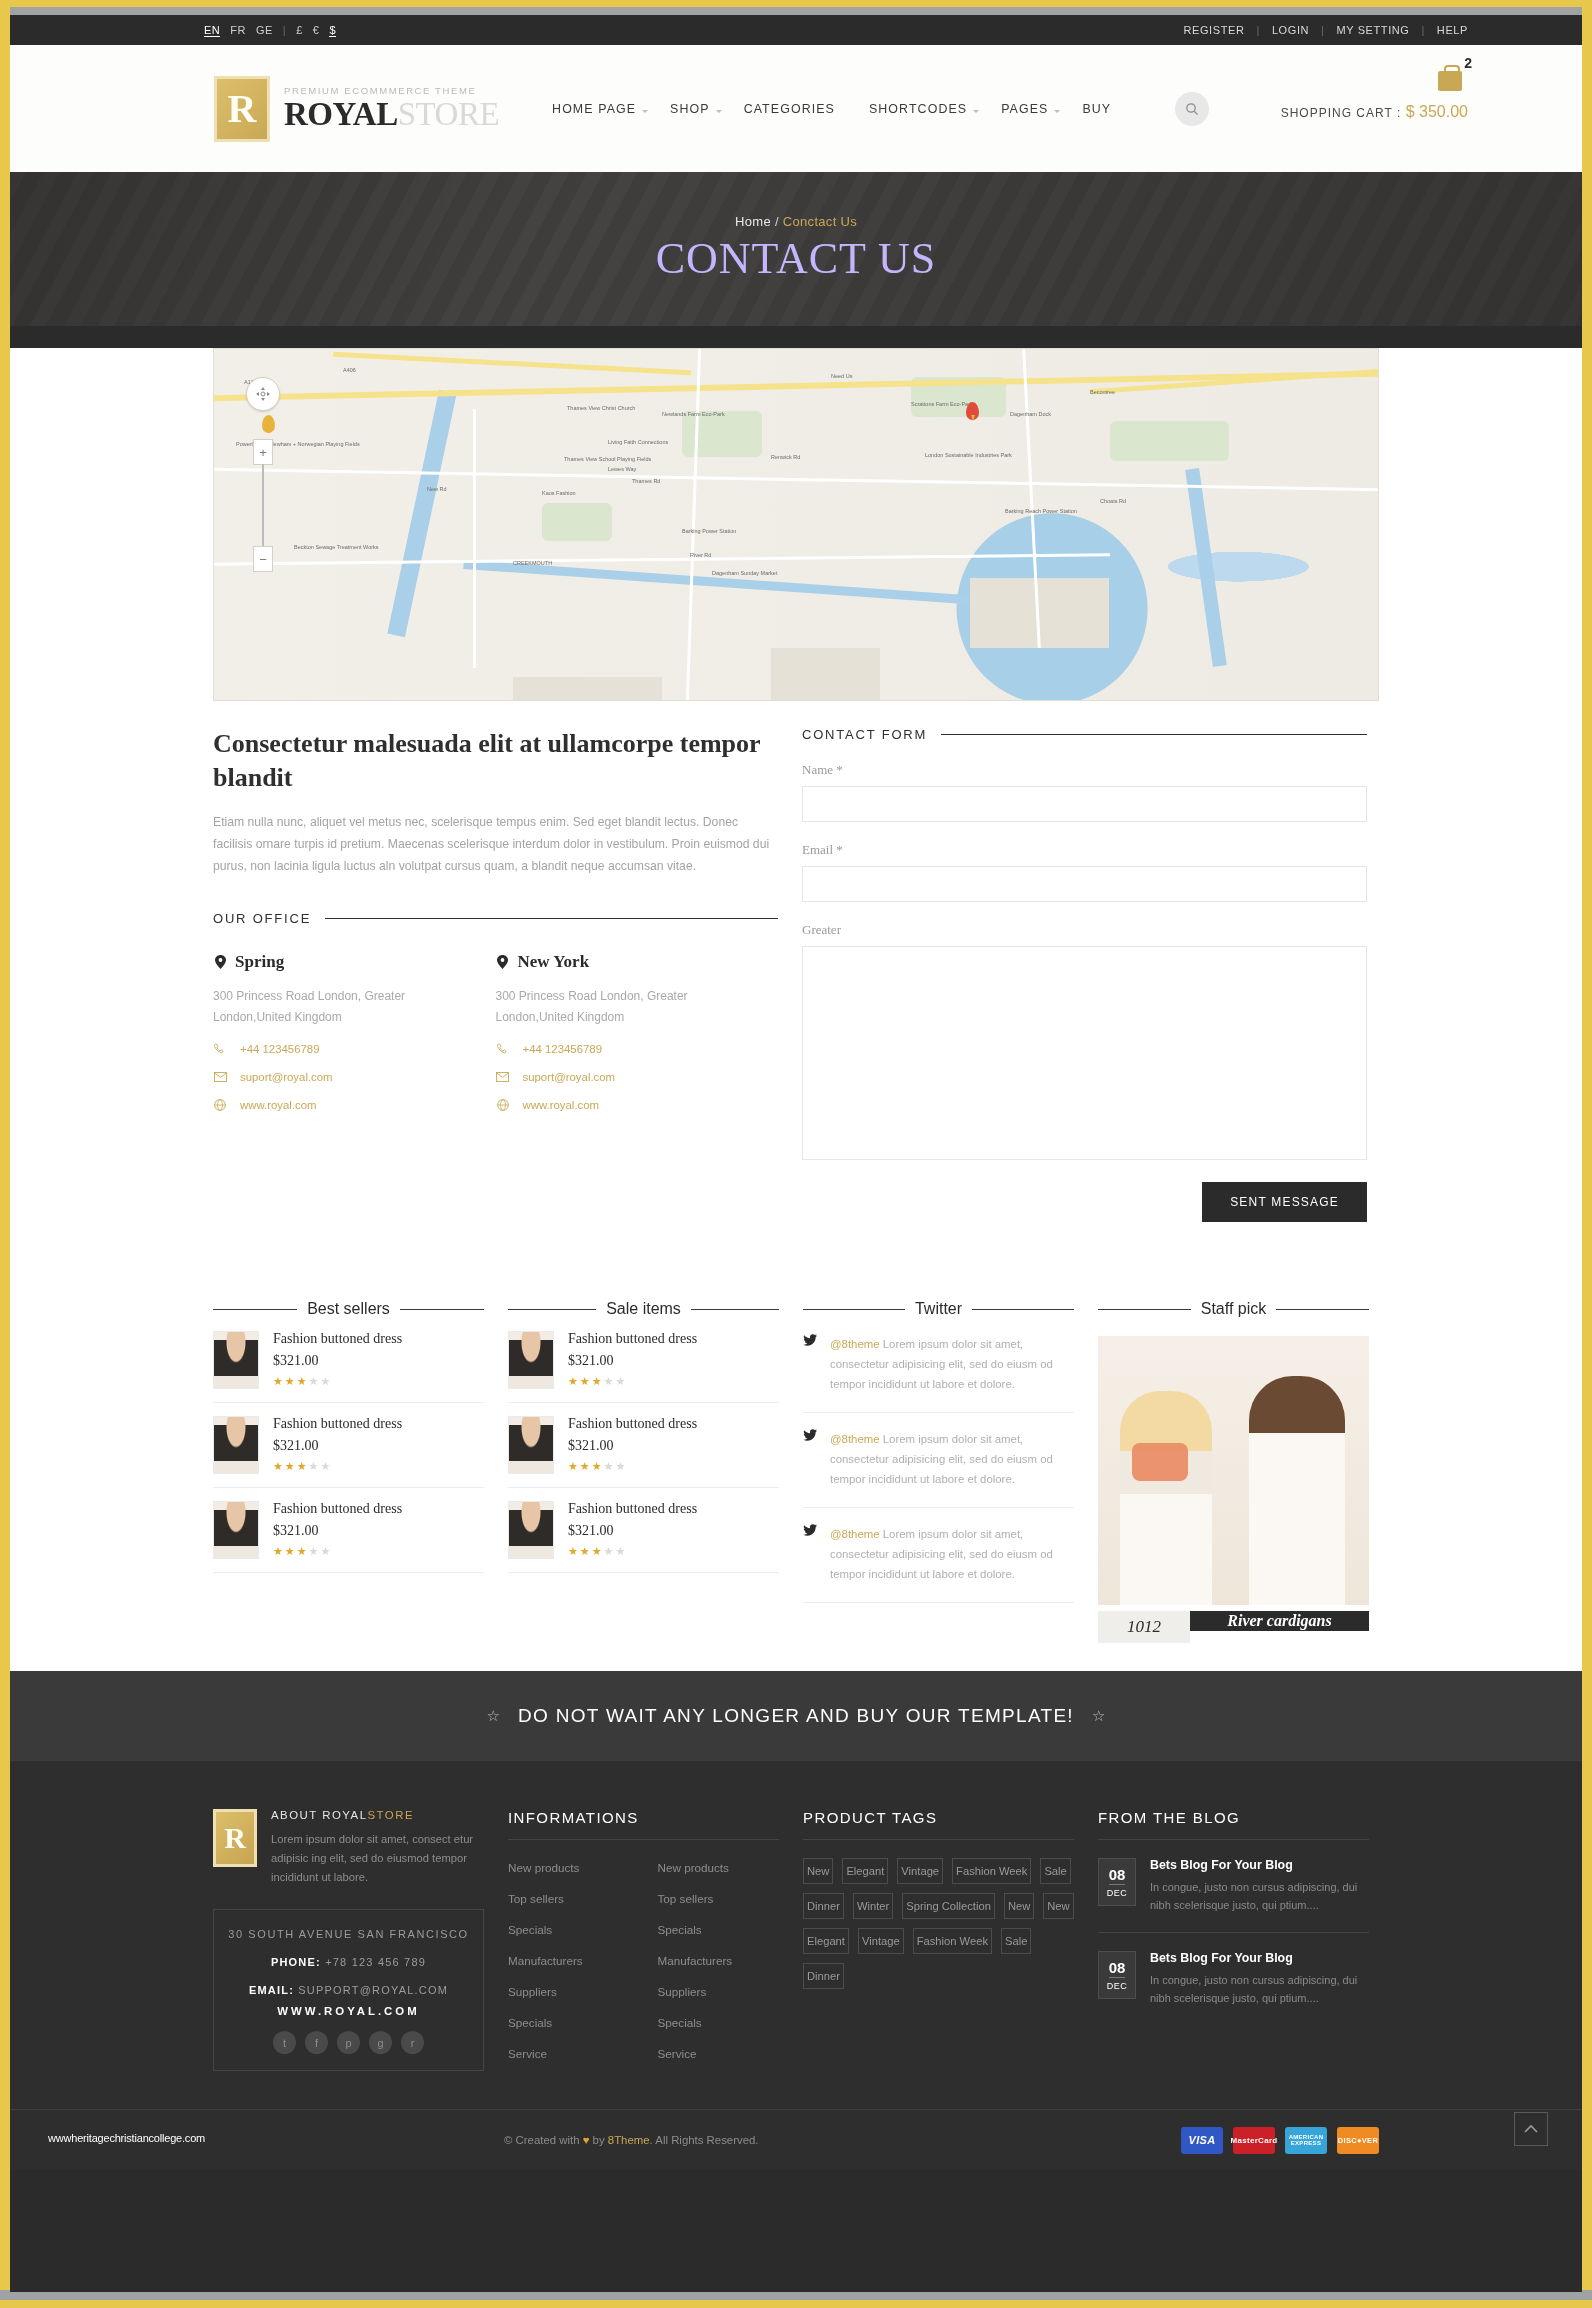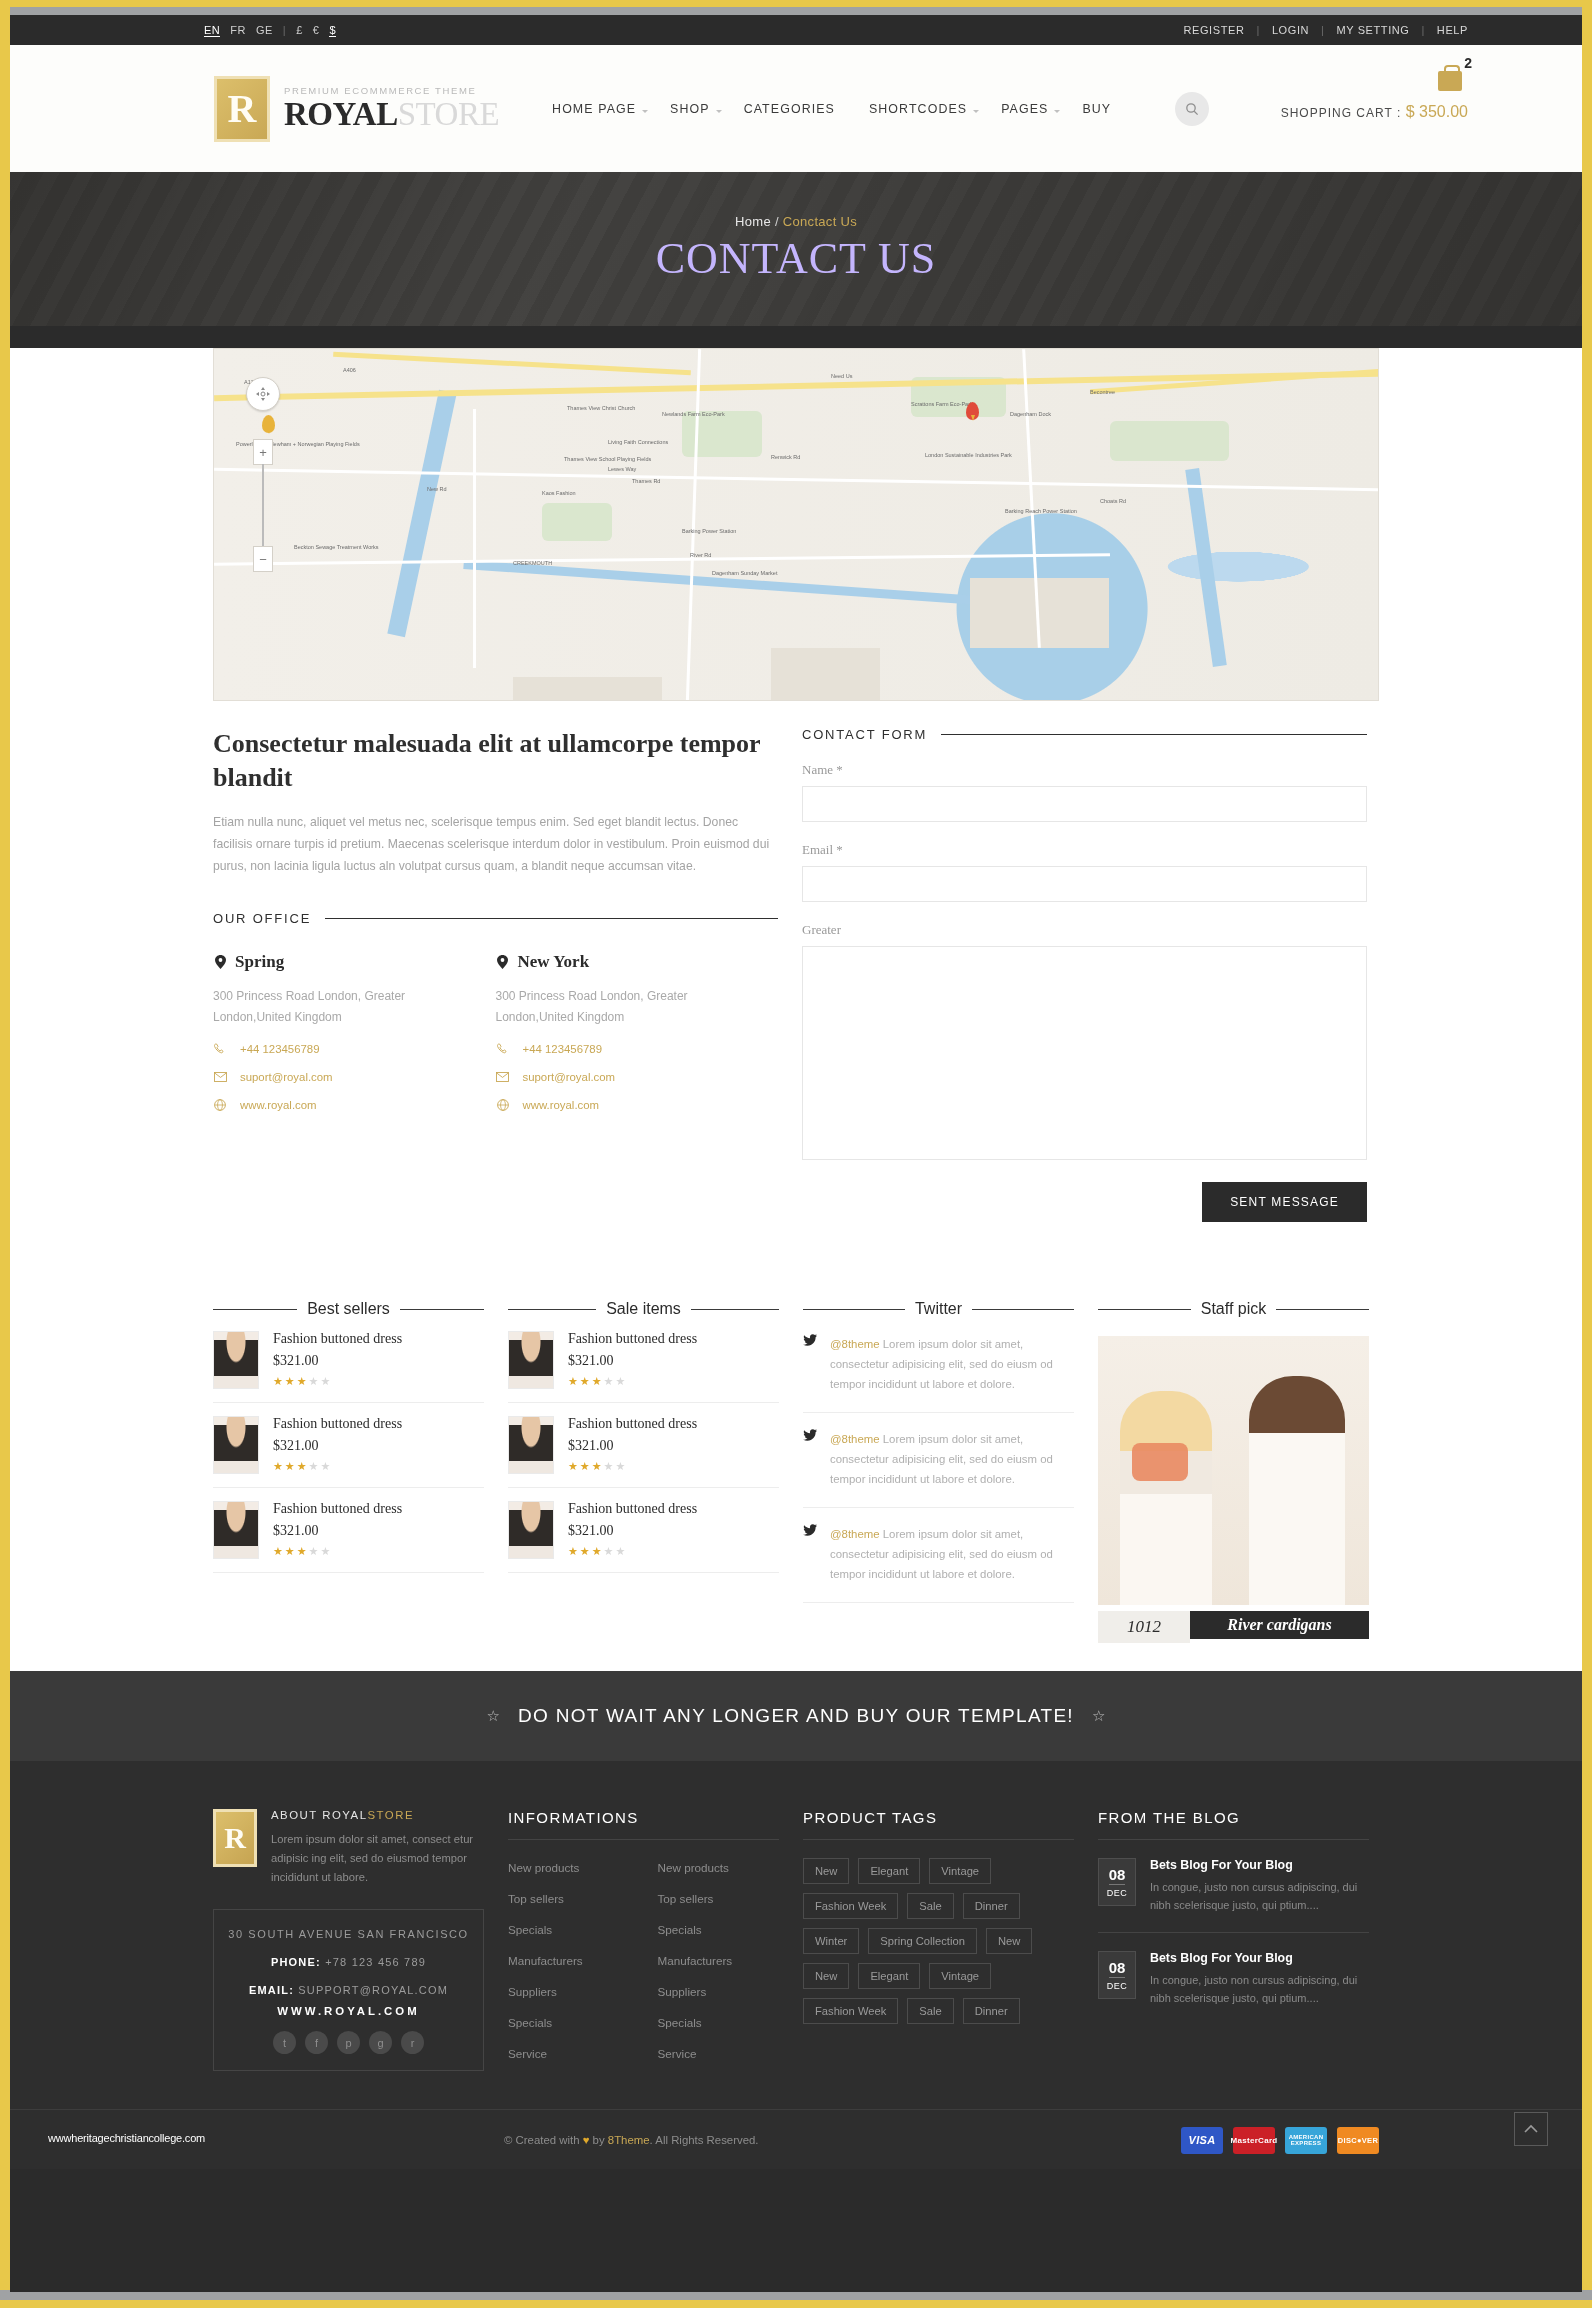--- a/index.html
+++ b/index.html
@@ -159,21 +159,21 @@
   .staffimg { margin-top:18px; width:271px; height:269px; position:relative; overflow:hidden;
       background:linear-gradient(180deg,#f5efe7,#efe6da); }
   .staffimg .b1 { position:absolute; left:22px; bottom:0; width:92px; height:214px;
       background:linear-gradient(180deg,#f3d9a2 0 28%, #f0e9e0 28% 48%, #fbf7f2 48% 100%); border-radius:40px 40px 0 0;}
   .staffimg .b2 { position:absolute; right:24px; bottom:0; width:96px; height:229px;
       background:linear-gradient(180deg,#6b4a34 0 25%, #fbf8f3 25% 100%); border-radius:44px 44px 0 0;}
   .staffimg .acc { position:absolute; left:34px; top:107px; width:56px; height:38px; background:#e98a62; border-radius:8px; opacity:.9;}
   .staffcap { display:flex; margin-top:6px; }
   .staffcap .num { width:92px; height:32px; background:#f0eeea; display:flex; align-items:center; justify-content:center;
        font-family:"Liberation Serif",serif; font-style:italic; font-size:17px; color:#2b2b2b;}
-  .staffcap .ttl { flex:1; height:28px; background:#2b2b2b; color:#fff; display:flex; align-items:center; justify-content:center;
+  .staffcap .ttl { flex:1; height:20px; background:#2b2b2b; color:#fff; display:flex; align-items:center; justify-content:center;
        font-family:"Liberation Serif",serif; font-style:italic; font-weight:700; font-size:16px;}
 
   
   .cta { background:#3a3a3a; height:90px; display:flex; align-items:center; justify-content:center; gap:18px;}
   .cta .txt { color:#fff; font-size:19px; letter-spacing:1.3px; }
   .cta .st { color:#bdbdbd; font-size:15px; }
 
   
   .footer { background:#2e2e2e; padding:48px 0 0; }
   .fcols { width:1166px; margin:0 auto; display:flex; gap:24px; }
@@ -193,21 +193,21 @@
   .contactbox .l2 b { color:#fff; }
   .contactbox .l3 { margin-top:9px; font-size:11.4px; letter-spacing:3px; color:#fff; font-weight:700;}
   .socials { margin-top:14px; display:flex; gap:9px; justify-content:center; }
   .soc { width:23px;height:23px;border-radius:50%; background:#4a4a4a; color:#8f8f8f; font-size:11px;
        display:flex;align-items:center;justify-content:center;}
   .flinks { display:flex; gap:28px; margin-top:18px; }
   .flinks ul { list-style:none; width:50%; }
   .flinks li { margin-bottom:13px; }
   .flinks a { color:#8d8d8d; font-size:11.7px; text-decoration:none; }
   .tags { margin-top:18px; display:flex; flex-wrap:wrap; gap:9px; }
-  .tag { border:1px solid #4c4c4c; color:#9a9a9a; font-size:11.2px; padding:6px 11px; }
+  .tag { border:1px solid #4c4c4c; color:#9a9a9a; font-size:11.2px; padding:6px 3px; }
   .blogrow { display:flex; gap:14px; padding:18px 0; border-bottom:1px solid #444; }
   .blogrow:last-child { border-bottom:none; }
   .bdate { width:38px;height:48px; background:#3a3a3a; border:1px solid #4e4e4e; color:#fff; flex:none;
       display:flex; flex-direction:column; align-items:center; justify-content:center; }
   .bdate .d { font-size:15px; font-weight:700; line-height:15px; border-bottom:1px solid #777; padding-bottom:2px;}
   .bdate .m { font-size:9px; margin-top:3px; letter-spacing:0.5px;}
   .btitle { color:#fff; font-size:12.4px; font-weight:700; }
   .bexc { margin-top:6px; font-size:11px; line-height:18px; color:#8a8a8a; }
 
   

